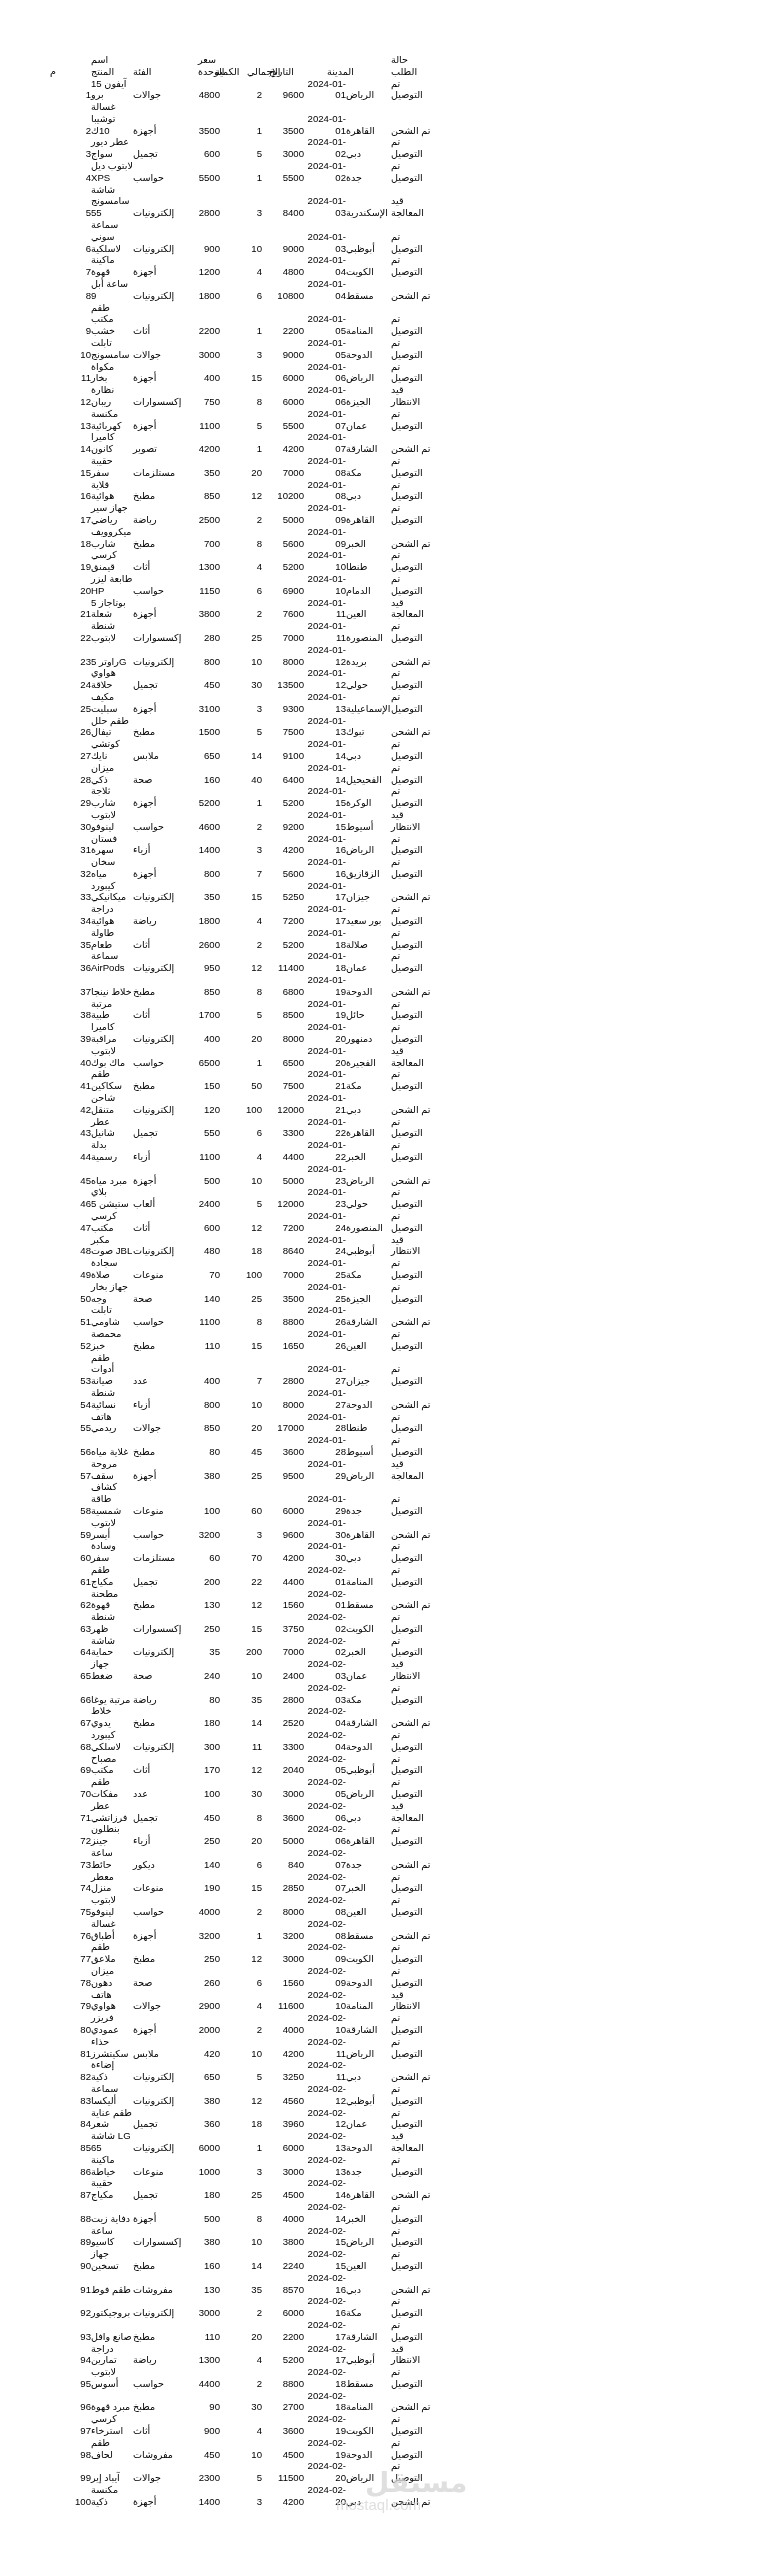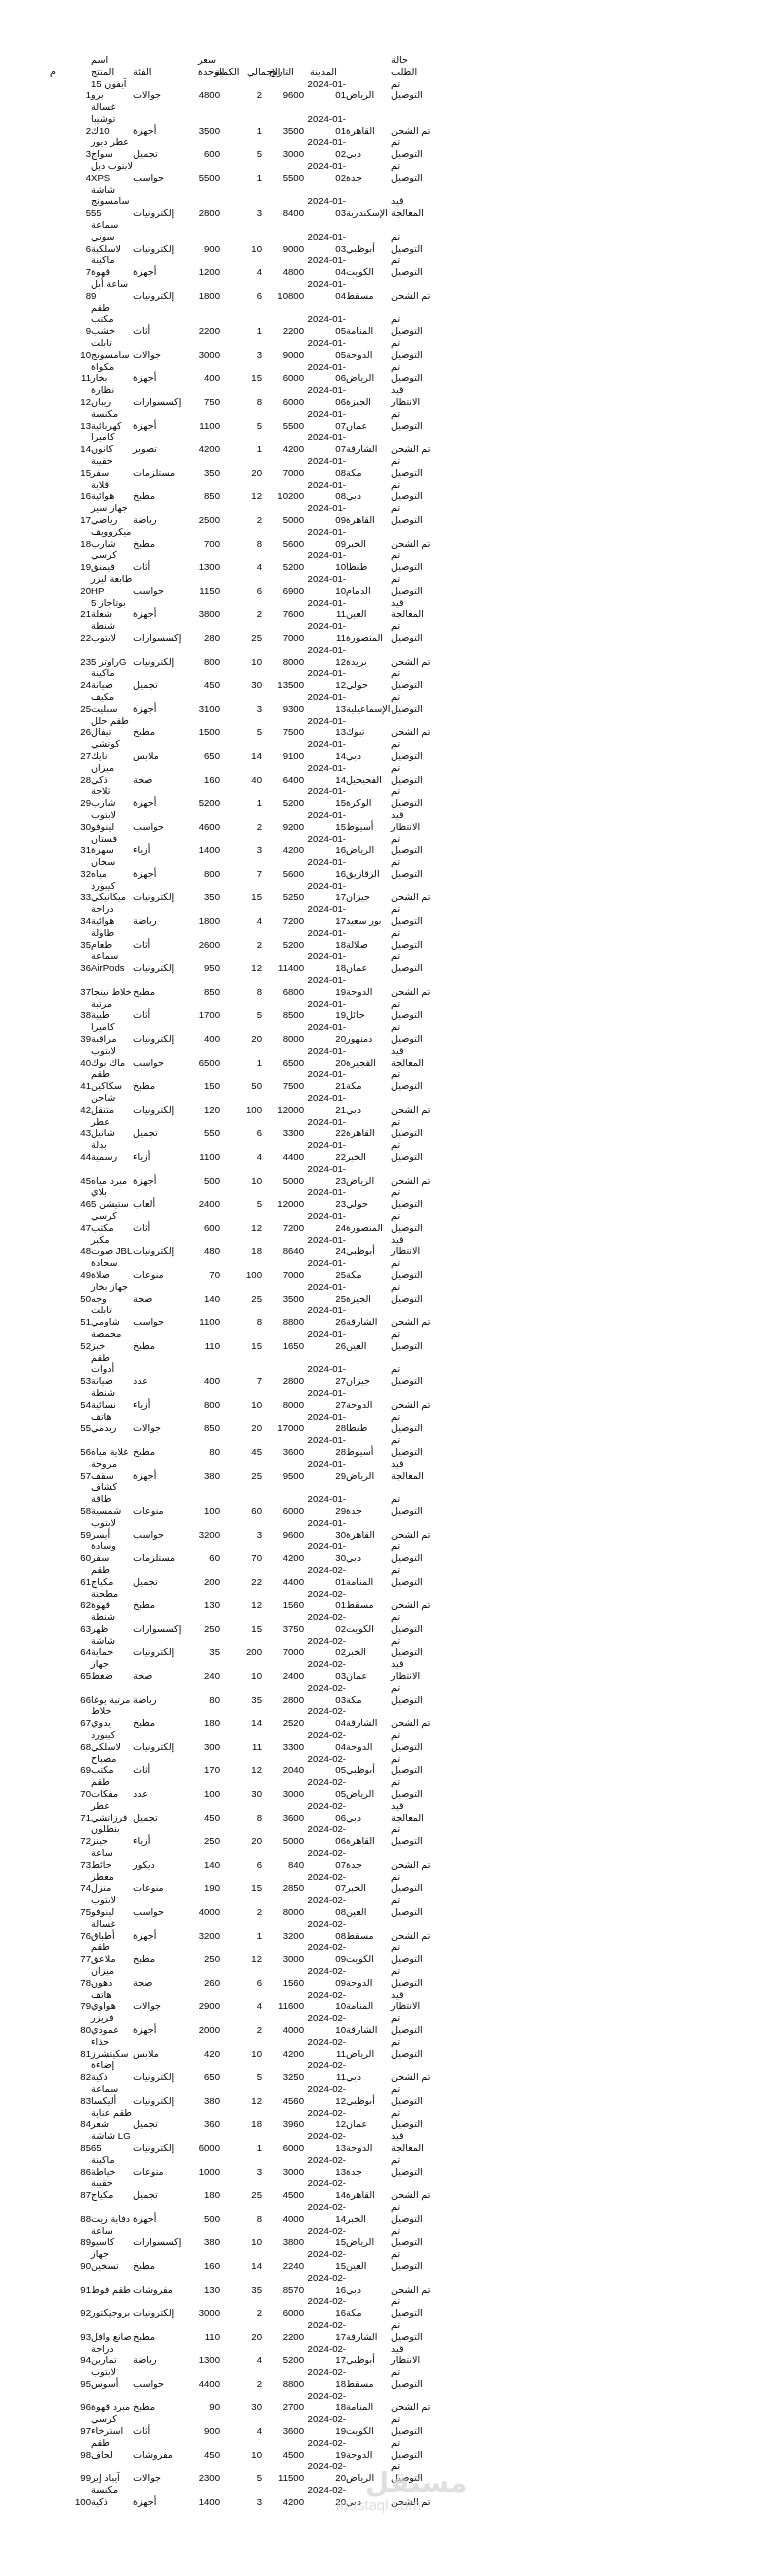--- a/index.html
+++ b/index.html
@@ -35,21 +35,21 @@
       white-space: normal;
       margin-top: 8px;
     }
     .h-id { left: 0; }
     .h-product { left: 41px; }
     .h-category { left: 83px; text-align: right; }
     .h-price { left: 148px; }
     .h-qty { left: 165px; }
     .h-total { left: 197px; }
     .h-date { left: 219px; }
-    .h-city { left: 260px; }
+    .h-city { left: 277px; }
     .h-status { left: 341px; }
 
     .tbody { position: relative; }
     .tr {
       display: grid;
       grid-template-columns: 41px 42px 48px 39px 42px 42px 42px 45px 42px;
       align-items: end;
       line-height: 11.8px;
     }
     .td {
@@ -378,21 +378,21 @@
         <div class="td r">800</div>
         <div class="td r">10</div>
         <div class="td r">8000</div>
         <div class="td date">2024-01-12</div>
         <div class="td">بريدة</div>
         <div class="td">تم الشحن</div>
       </div>
 
       <div class="tr">
         <div class="td r">24</div>
-        <div class="td">ماكينة صيانة</div>
+        <div class="td">هواوي حلاقة</div>
         <div class="td">تجميل</div>
         <div class="td r">450</div>
         <div class="td r">30</div>
         <div class="td r">13500</div>
         <div class="td date">2024-01-12</div>
         <div class="td">حولي</div>
         <div class="td">تم التوصيل</div>
       </div>
 
       <div class="tr">

